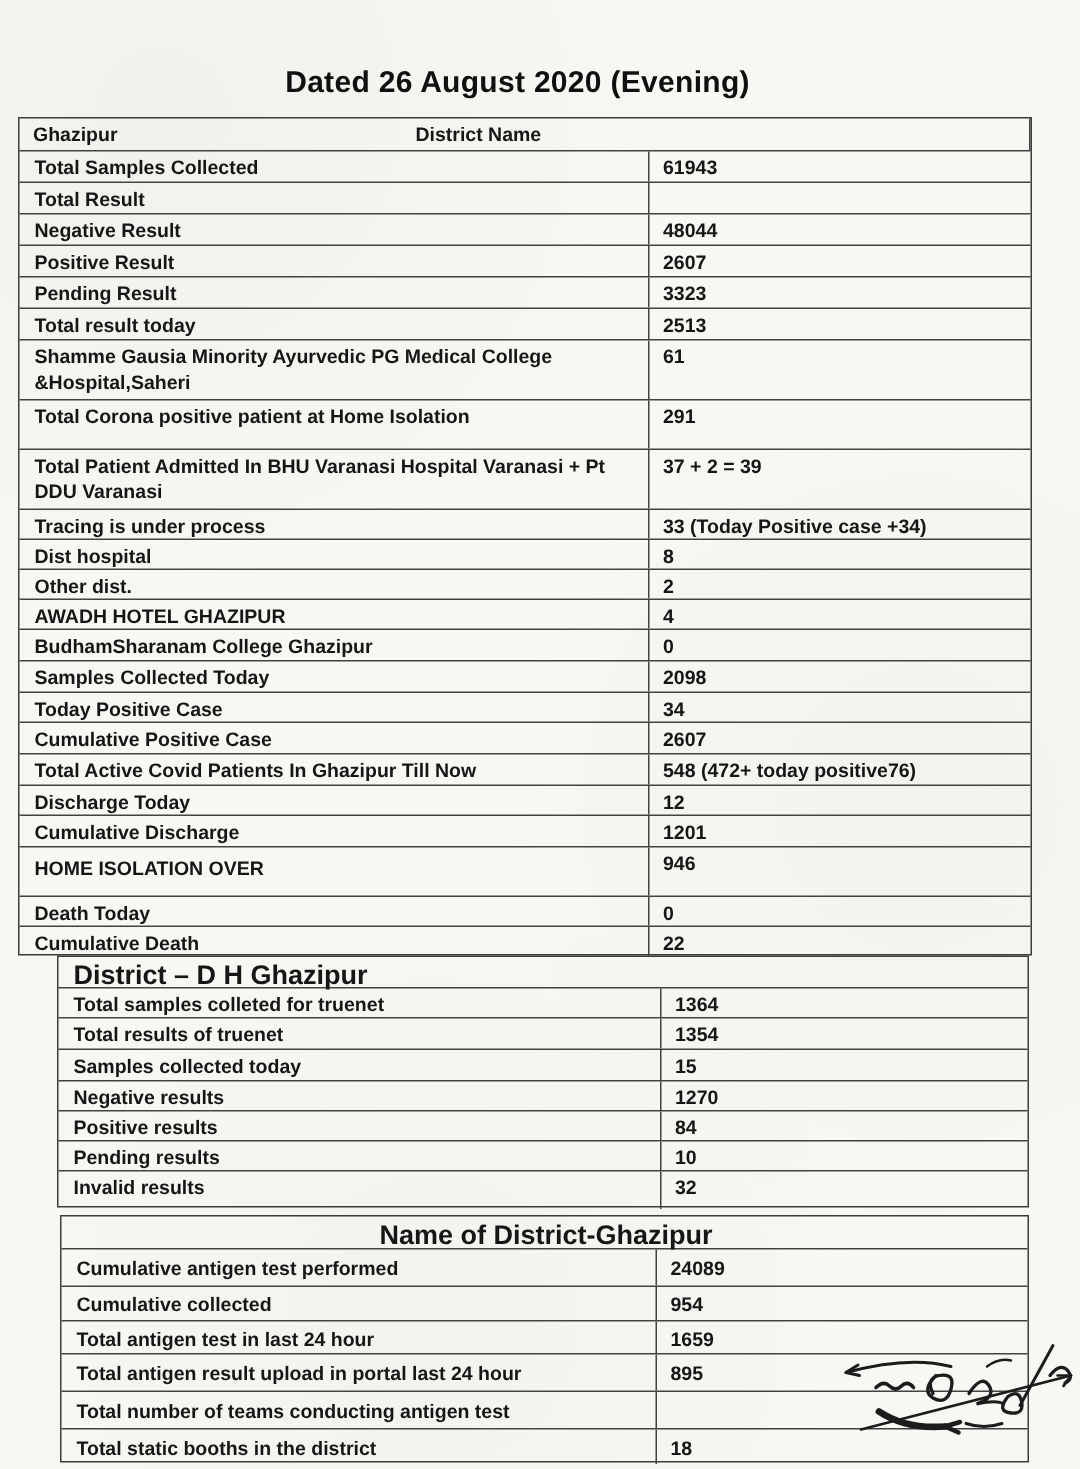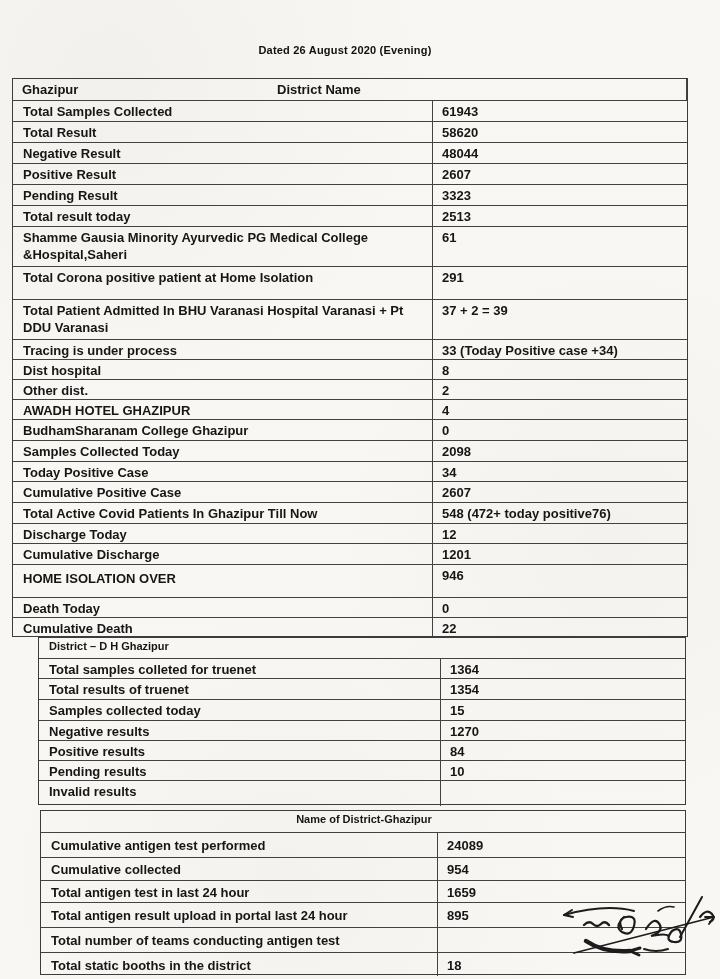--- a/index.html
+++ b/index.html
@@ -8,21 +8,21 @@
     background-color:#f8f7f3;
     background-image:
       radial-gradient(circle at 15% 8%, rgba(120,120,115,0.05), transparent 30%),
       radial-gradient(circle at 85% 55%, rgba(120,120,115,0.04), transparent 35%),
       radial-gradient(circle at 40% 90%, rgba(120,120,115,0.04), transparent 30%);
     font-family:"Liberation Sans", sans-serif;
     color:#161616;
   }
   .page-title{
     position:absolute;top:44px;left:0;width:690px;
-    text-align:center;font-size:11px;font-weight:700;color:#101010;
+    text-align:center;font-size:20px;font-weight:700;color:#101010;
     letter-spacing:0.2px;
   }
   .tbl{
     position:absolute;box-sizing:border-box;
     border:1.6px solid #3c3c3c;
   }
   .row{display:flex;box-sizing:border-box;align-items:stretch;}
   .row + .row{border-top:1.4px solid #424242;}
   .cell{box-sizing:border-box;font-size:13px;font-weight:600;line-height:17px;
         padding:2px 8px 0 10px;overflow:hidden;}
@@ -31,21 +31,21 @@
   
   #tblA{left:12px;top:78px;width:676px;height:559px;}
   #tblA .cell-label{width:420px;}
   
   #tblB{left:38px;top:637px;width:648px;height:168px;}
   #tblB .cell-label{width:402px;}
   
   #tblC{left:40px;top:810px;width:646px;height:165px;}
   #tblC .cell-label{width:397px;}
   .section-head{
-    font-size:11px;font-weight:700;padding:2px 8px 0 10px;width:100%;
+    font-size:18px;font-weight:700;padding:2px 8px 0 10px;width:100%;
     box-sizing:border-box;
   }
   .section-head.centered{text-align:center;}
   .sig{position:absolute;left:546px;top:891px;width:174px;height:70px;}
 </style>
 </head>
 <body>
 
 <div class="page-title">Dated  26 August 2020 (Evening)</div>
 
@@ -53,21 +53,20 @@
   <div class="row" style="height:21px">
     <div class="cell cell-value">Ghazipur</div>
     <div class="cell cell-label">District Name</div>
   </div>
   <div class="row" style="height:21px">
     <div class="cell cell-label">Total Samples Collected</div>
     <div class="cell cell-value">61943</div>
   </div>
   <div class="row" style="height:21px">
     <div class="cell cell-label">Total Result</div>
-    <div class="cell cell-value">58620</div>
   </div>
   <div class="row" style="height:21px">
     <div class="cell cell-label">Negative Result</div>
     <div class="cell cell-value">48044</div>
   </div>
   <div class="row" style="height:21px">
     <div class="cell cell-label">Positive Result</div>
     <div class="cell cell-value">2607</div>
   </div>
   <div class="row" style="height:21px">
@@ -171,20 +170,21 @@
   <div class="row" style="height:20px">
     <div class="cell cell-label">Positive results</div>
     <div class="cell cell-value">84</div>
   </div>
   <div class="row" style="height:20px">
     <div class="cell cell-label">Pending results</div>
     <div class="cell cell-value">10</div>
   </div>
   <div class="row" style="height:26px">
     <div class="cell cell-label">Invalid results</div>
+    <div class="cell cell-value">32</div>
   </div>
 </div>
 
 <div class="tbl" id="tblC">
   <div class="row" style="height:21px">
     <div class="section-head centered">Name of District-Ghazipur</div>
   </div>
   <div class="row" style="height:25px">
     <div class="cell cell-label" style="padding-top:4px">Cumulative antigen test performed</div>
     <div class="cell cell-value" style="padding-top:4px">24089</div>

